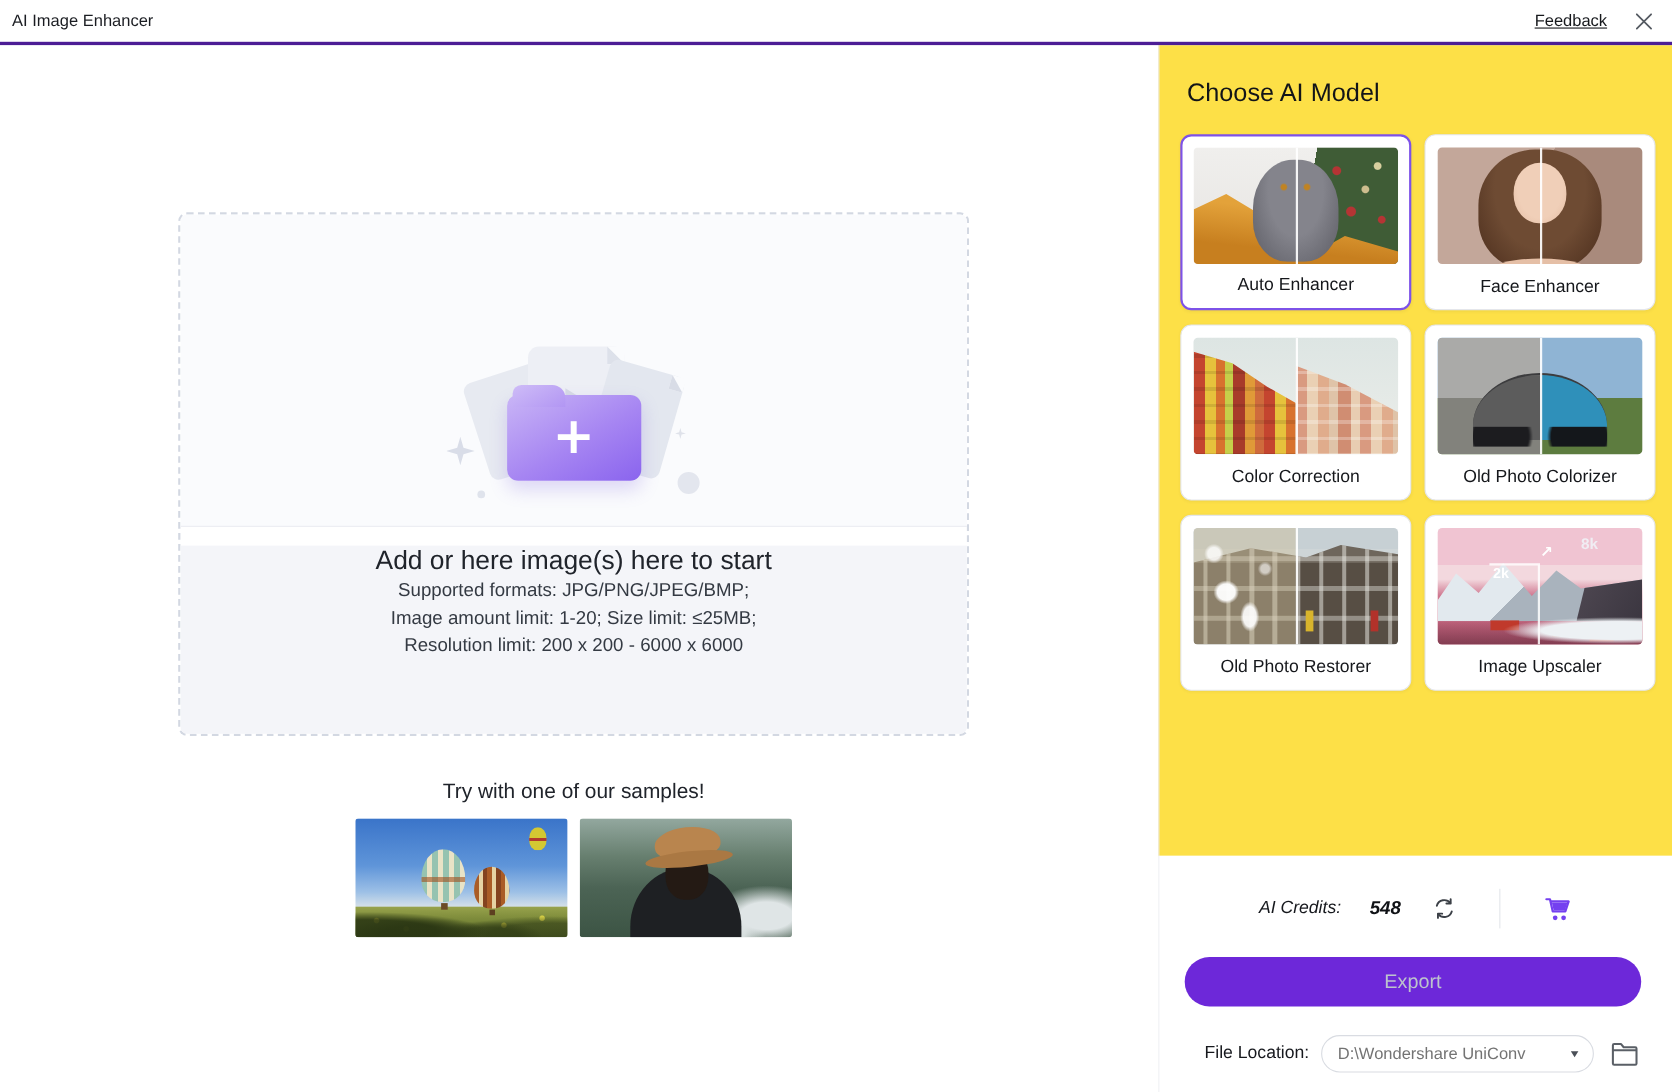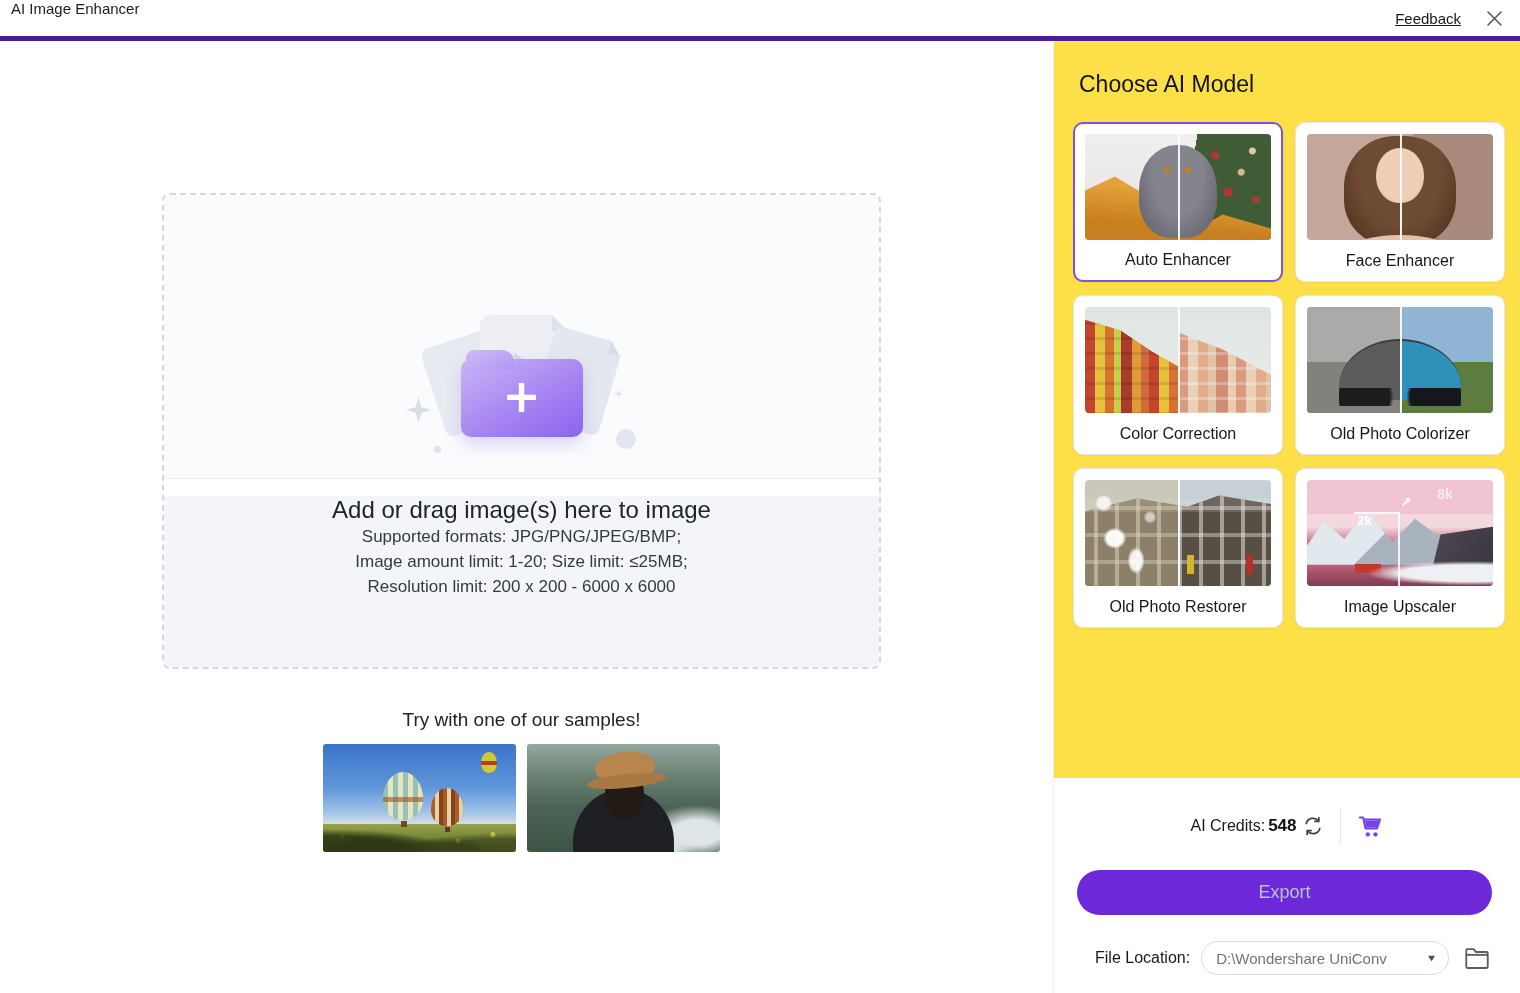--- a/index.html
+++ b/index.html
@@ -1,21 +1,21 @@
 <!DOCTYPE html>
 <html><head>
 <meta charset="utf-8">
 <style>
   * { box-sizing: border-box; margin: 0; padding: 0; }
   body { font-family: "Liberation Sans", "DejaVu Sans", sans-serif; background:#fff; }
   .app { position:relative; width:1520px; height:993px; background:#fff; overflow:hidden; }
 
   
   .topbar { position:absolute; top:0; left:0; width:100%; height:41px; background:#fff;
-            border-bottom:5px solid #4c1d95; display:flex; z-index:10; }
+            border-bottom:3px solid #4c1d95; display:flex; align-items:center; z-index:10; }
   .app-title { margin-left:11px; font-size:15px; color:#1b1d22; }
   .topbar-right { margin-left:auto; display:flex; align-items:center; gap:24px; margin-right:16px; }
   .feedback-link { font-size:15px; color:#16181c; text-decoration:underline; cursor:pointer; }
   .close-btn { display:flex; align-items:center; cursor:pointer; }
 
   
   .main-area { position:absolute; left:0; top:41px; width:1053px; height:952px; background:#fff; }
   .dropzone { position:absolute; left:162px; top:152px; width:719px; height:476px;
               border:2px dashed #d3d8e2; border-radius:8px; overflow:hidden; cursor:pointer; }
   .dz-top { height:284px; background:#fafbfd; border-bottom:1px solid #ebedf2; position:relative; }
@@ -207,21 +207,21 @@
       border-top:2px solid rgba(255,255,255,.85); border-right:2px solid rgba(255,255,255,.85); }
   .up-2k { position:absolute; left:27%; top:31%; z-index:6; color:#fff; font-size:13px; font-weight:700; }
   .up-8k { position:absolute; left:70%; top:6%; z-index:6; color:rgba(240,240,245,.92); font-size:14px; font-weight:700; }
   .up-arrow { position:absolute; left:50%; top:13%; z-index:6; color:#fff; font-size:14px; font-weight:700;
       font-family:"DejaVu Sans", sans-serif; }
 
   
   .bottom-panel { position:absolute; left:1053px; top:778px; width:467px; height:215px; background:#fff;
                   border-left:1px solid #f0f1f4; }
   .credits-row { position:absolute; top:30px; left:0; width:100%; display:flex; align-items:center;
-                 justify-content:center; gap:3px; }
+                 justify-content:center; gap:26px;font-style:italic; }
   .credits-label { font-size:16px; color:#16181d; }
   .credits-value { font-size:17px; font-weight:700; color:#101216; }
   .refresh-icon { display:flex; cursor:pointer; margin-left:2px; }
   .v-divider { width:1px; height:36px; background:#e3e5ea; margin:0 13px; }
   .cart-icon { display:flex; cursor:pointer; }
   .export-btn { position:absolute; left:23px; top:92px; width:415px; height:45px; border:none;
                 border-radius:23px; background:#6d28d9; color:#bdc3cd; font-size:18px;
                 font-family:"Liberation Sans", sans-serif; cursor:pointer; }
   .file-row { position:absolute; left:0; top:163px; width:100%; display:flex; align-items:center; }
   .file-label { margin-left:41px; font-size:16px; color:#16181d; }
@@ -259,21 +259,21 @@
           <span class="folder">
             <span class="plus-icon">+</span>
           </span>
           <i class="sparkle sparkle-left"></i>
           <i class="sparkle sparkle-tiny"></i>
           <i class="dot dot-right"></i>
           <i class="dot dot-small"></i>
         </div>
       </div>
       <div class="dz-bottom">
-        <div class="dz-title">Add or drag image(s) here to image</div>
+        <div class="dz-title">Add or here image(s) here to start</div>
         <div class="dz-line">Supported formats: JPG/PNG/JPEG/BMP;</div>
         <div class="dz-line">Image amount limit: 1-20; Size limit: ≤25MB;</div>
         <div class="dz-line">Resolution limit: 200 x 200 - 6000 x 6000</div>
       </div>
     </div>
 
     <div class="samples-title">Try with one of our samples!</div>
 
     <div class="sample sample-balloons">
       <i class="a"></i>

